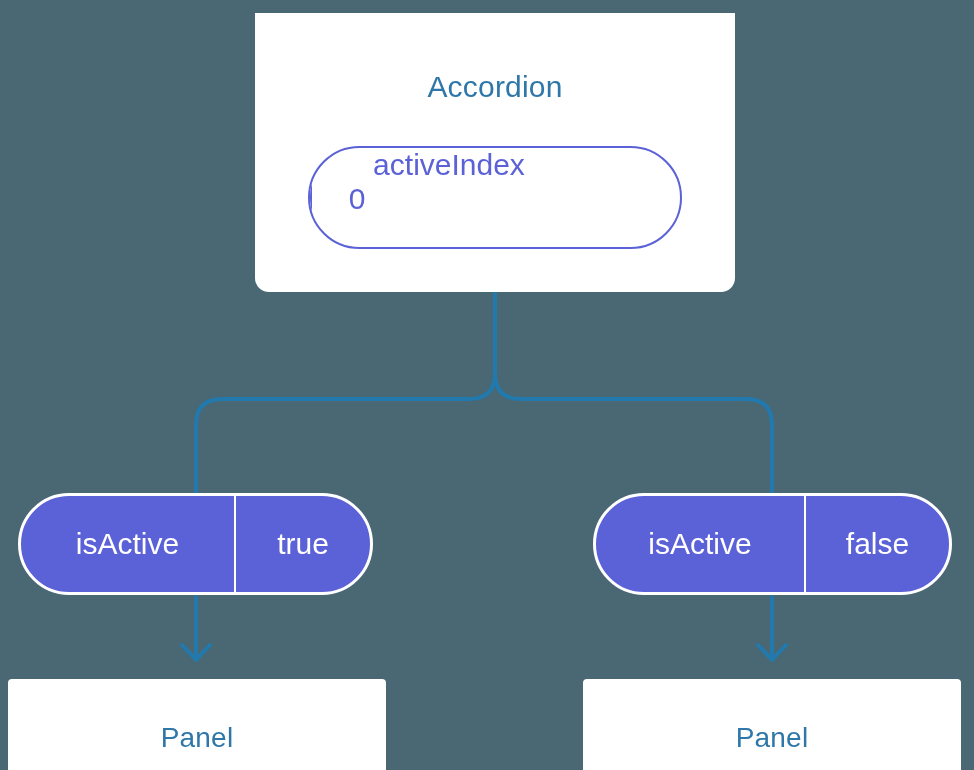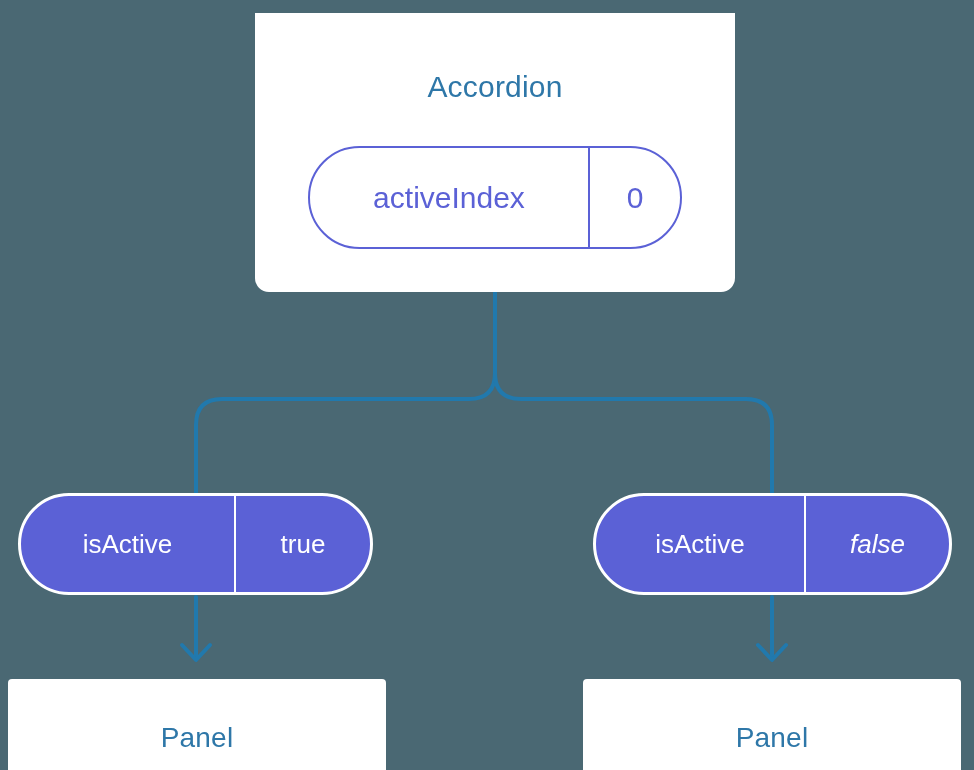--- a/index.html
+++ b/index.html
@@ -73,34 +73,34 @@
     background:#ffffff;
   }
   .pill.outlined .seg{color:#5b61d6;font-size:30px;}
   .pill.outlined .seg.value{border-left:2px solid #5b61d6;}
 
   
   .pill.filled{
     border:3px solid #ffffff;
     background:#5b61d6;
   }
-  .pill.filled .seg{color:#ffffff;font-size:26px;}
+  .pill.filled .seg{color:#ffffff;font-size:30px;}
   .pill.filled .seg.value{border-left:2px solid #ffffff;}
 
-  #pill-active-index{left:308px;top:119px;width:374px;height:103px;}
+  #pill-active-index{left:308px;top:119px;width:374px;height:103px;flex-direction:column;}
   #pill-active-index .seg.key{width:278px;}
   #pill-active-index .seg.value{width:92px;}
 
   #pill-is-active-left{left:18px;top:466px;width:355px;height:102px;}
   #pill-is-active-left .seg.key{width:213px;}
   #pill-is-active-left .seg.value{width:136px;}
 
   #pill-is-active-right{left:593px;top:466px;width:359px;height:102px;}
   #pill-is-active-right .seg.key{width:208px;}
-  #pill-is-active-right .seg.value{width:145px;font-style:italic;}
+  #pill-is-active-right .seg.value{width:145px;}
 </style>
 </head>
 <body>
 
 <div id="stage">
 
   <svg id="wires" viewBox="0 0 974 770" width="974" height="770" fill="none" xmlns="http://www.w3.org/2000/svg">
 
     <path d="M 495 266
              L 495 346

